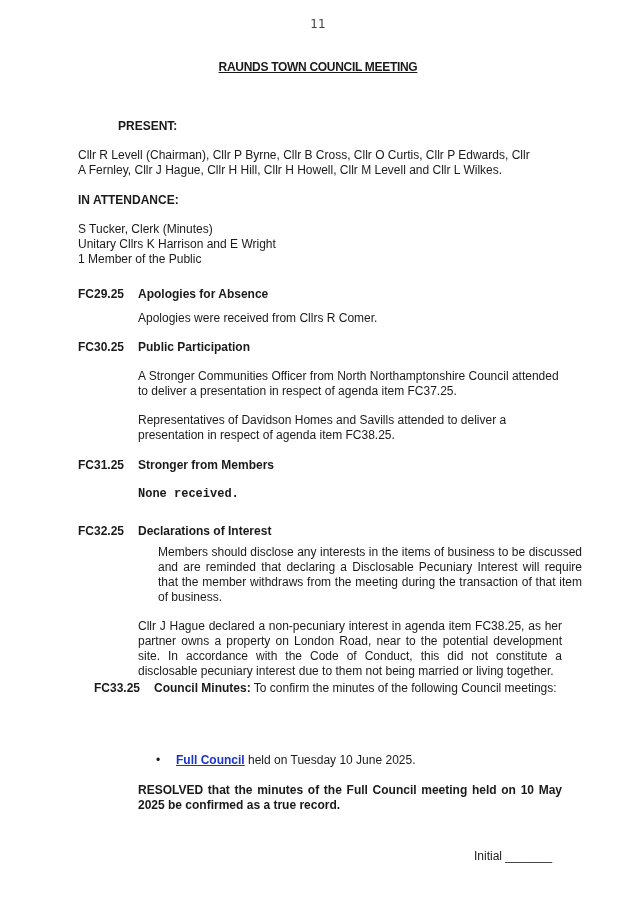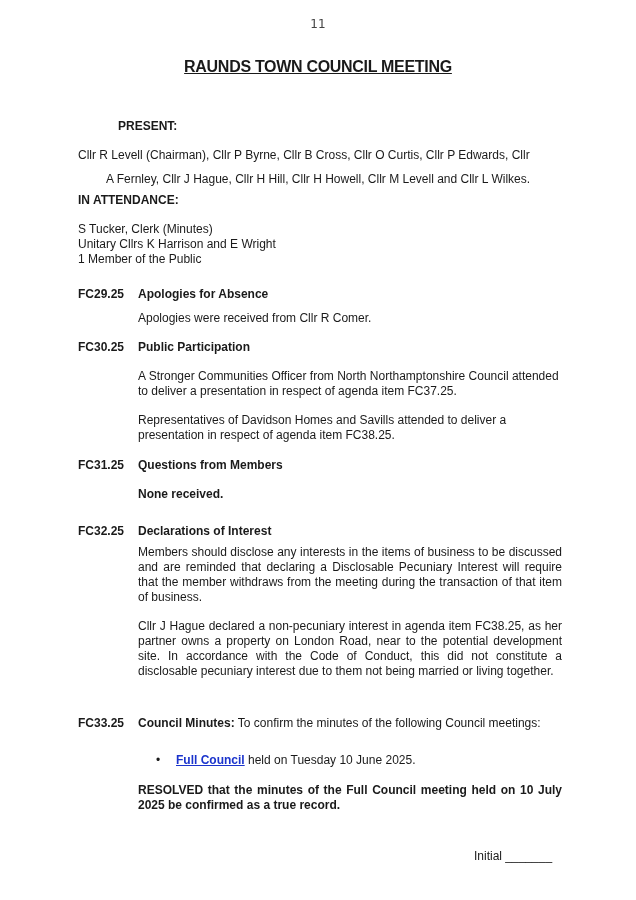--- a/index.html
+++ b/index.html
@@ -8,21 +8,21 @@
     font-family: "Liberation Sans", sans-serif; color: #1a1a1a;
     font-size: 12px;
   }
   .page-number {
     position: absolute; top: 17px; left: 0; width: 636px; text-align: center;
     font-size: 12px; color: #444;
     font-family: "DejaVu Sans", sans-serif;
   }
   .title-block {
     position: absolute; top: 60px; left: 0; width: 636px; text-align: center;
-    font-weight: bold; font-size: 16px; line-height: 14px;
+    font-weight: bold; font-size: 12px; line-height: 14px;
     font-family: "Liberation Sans Narrow", "Liberation Sans", sans-serif;
     letter-spacing: -0.3px;
   }
   .title-block div { text-decoration: underline; }
   .abs { position: absolute; left: 78px; width: 484px; line-height: 15px; }
   .bold { font-weight: bold; }
   .justify { text-align: justify; text-align-last: left; }
   .item-head { position: absolute; left: 78px; width: 484px; font-weight: bold; line-height: 15px; }
   .item-head .num { display: inline-block; width: 60px; }
   .indent { position: absolute; left: 138px; width: 424px; line-height: 15px; }
@@ -35,55 +35,55 @@
 <body>
 
 <div class="page-number">11</div>
 
 <div class="title-block">
   <div>RAUNDS TOWN COUNCIL MEETING</div>
 </div>
 
 <div class="abs bold" style="top:119px;padding-left:40px;">PRESENT:</div>
 <div class="abs" style="top:148px;">Cllr R Levell (Chairman), Cllr P Byrne, Cllr B Cross, Cllr O Curtis, Cllr P Edwards, Cllr</div>
-<div class="abs" style="top:172px;margin-left:28px;">A Fernley, Cllr J Hague, Cllr H Hill, Cllr H Howell, Cllr M Levell and Cllr L Wilkes.</div>
+<div class="abs" style="top:163px;">A Fernley, Cllr J Hague, Cllr H Hill, Cllr H Howell, Cllr M Levell and Cllr L Wilkes.</div>
 
 <div class="abs bold" style="top:193px;">IN ATTENDANCE:</div>
 <div class="abs" style="top:222px;">S Tucker, Clerk (Minutes)</div>
 <div class="abs" style="top:237px;">Unitary Cllrs K Harrison and E Wright</div>
 <div class="abs" style="top:252px;">1 Member of the Public</div>
 
 <div class="item-head" style="top:287px;">
   <span class="num">FC29.25</span><span>Apologies for Absence</span>
 </div>
-<div class="indent" style="top:311px;">Apologies were received from Cllr R Comer.</div>
+<div class="indent" style="top:311px;">Apologies were received from Cllrs R Comer.</div>
 
 <div class="item-head" style="top:340px;">
   <span class="num">FC30.25</span><span>Public Participation</span>
 </div>
 <div class="indent" style="top:369px;">A Stronger Communities Officer from North Northamptonshire Council attended to deliver a presentation in respect of agenda item FC37.25.</div>
 <div class="indent" style="top:413px;">Representatives of Davidson Homes and Savills attended to deliver a presentation in respect of agenda item FC38.25.</div>
 
 <div class="item-head" style="top:458px;">
-  <span class="num">FC31.25</span><span>Questions from Members</span>
+  <span class="num">FC31.25</span><span>Stronger from Members</span>
 </div>
-<div class="indent bold" style="top:487px;">None received.</div>
+<div class="indent bold" style="top:487px;font-family:Liberation Mono, monospace;">None received.</div>
 
 <div class="item-head" style="top:524px;">
   <span class="num">FC32.25</span><span>Declarations of Interest</span>
 </div>
-<div class="indent justify" style="top:545px;">Members should disclose any interests in the items of business to be discussed and are reminded that declaring a Disclosable Pecuniary Interest will require that the member withdraws from the meeting during the transaction of that item of business.</div>
+<div class="indent justify" style="top:545px;margin-left:20px;">Members should disclose any interests in the items of business to be discussed and are reminded that declaring a Disclosable Pecuniary Interest will require that the member withdraws from the meeting during the transaction of that item of business.</div>
 <div class="indent justify" style="top:619px;">Cllr J Hague declared a non-pecuniary interest in agenda item FC38.25, as her partner owns a property on London Road, near to the potential development site. In accordance with the Code of Conduct, this did not constitute a disclosable pecuniary interest due to them not being married or living together.</div>
 
-<div class="item-head justify" style="top:716px; font-weight:normal;">
+<div class="item-head justify" style="top:681px; font-weight:normal;margin-left:16px;">
   <span class="num bold">FC33.25</span><span class="bold">Council Minutes:</span>
   <span>To confirm the minutes of the following Council meetings:</span>
 </div>
 
 <div class="bullet" style="top:753px;">•</div>
 <div class="bullet-text" style="top:753px;">
   <span class="link">Full Council</span>
   <span>held on Tuesday 10 June 2025.</span>
 </div>
 
-<div class="indent bold justify" style="top:783px;">RESOLVED that the minutes of the Full Council meeting held on 10 July 2025 be confirmed as a true record.</div>
+<div class="indent bold justify" style="top:783px;">RESOLVED that the minutes of the Full Council meeting held on 10 May 2025 be confirmed as a true record.</div>
 
 <div class="initial">Initial _______</div>
 
 </body></html>

